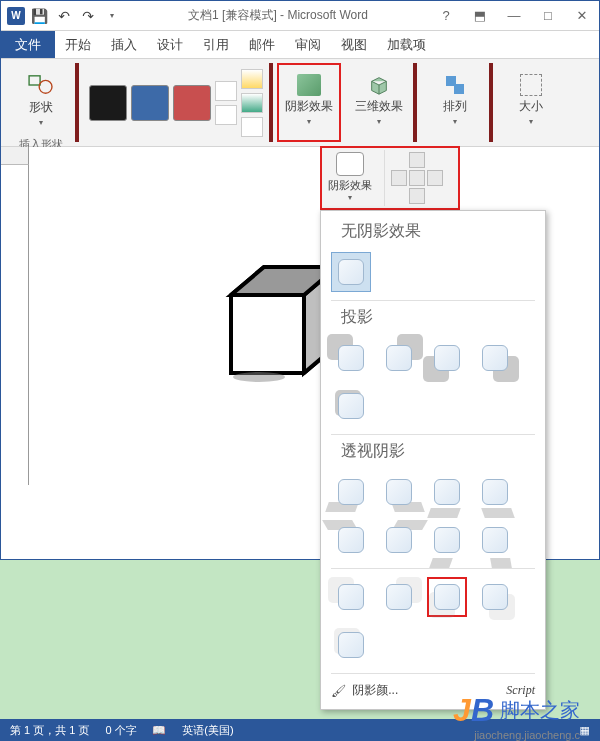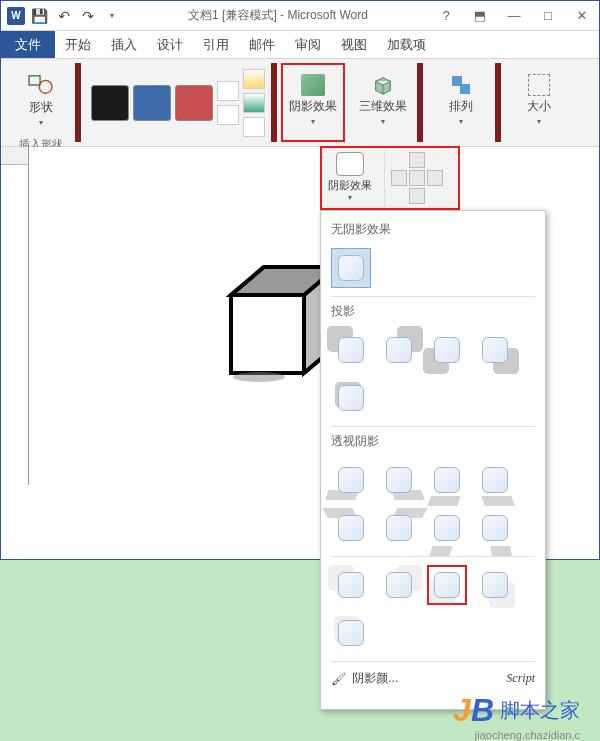--- a/index.html
+++ b/index.html
@@ -11,21 +11,21 @@
     .word-icon { width: 18px; height: 18px; background: #2b579a; color: #fff; font-size: 10px; font-weight: bold; display: flex; align-items: center; justify-content: center; border-radius: 2px; }
     .title-text { flex: 1; text-align: center; font-size: 12px; color: #666; }
     .win-ctrls { display: flex; gap: 8px; }
     .win-btn { width: 26px; height: 20px; display: flex; align-items: center; justify-content: center; font-size: 13px; color: #666; cursor: pointer; }
     
     .menubar { height: 28px; background: #fff; display: flex; align-items: stretch; border-bottom: 1px solid #d4d4d4; }
     .file-tab { background: #2b579a; color: #fff; padding: 0 14px; display: flex; align-items: center; font-size: 13px; cursor: pointer; }
     .menu-tab { padding: 0 10px; display: flex; align-items: center; font-size: 13px; color: #444; cursor: pointer; }
     
     .ribbon { height: 88px; background: #f3f3f3; display: flex; padding: 4px 6px; gap: 4px; border-bottom: 1px solid #d4d4d4; }
-    .ribbon-group { display: flex; flex-direction: column; align-items: center; padding: 2px 6px; border-right: 6px solid #7f1d1d; }
+    .ribbon-group { display: flex; flex-direction: column; align-items: center; padding: 2px 6px; border-right: 4px solid #7f1d1d; }
     .ribbon-group:last-child { border-right: none; }
     .rg-content { flex: 1; display: flex; align-items: center; gap: 4px; }
     .rg-label { font-size: 11px; color: #666; margin-top: 2px; }
     .big-btn { display: flex; flex-direction: column; align-items: center; justify-content: center; width: 56px; height: 70px; cursor: pointer; font-size: 12px; color: #444; gap: 2px; }
     .swatch { width: 38px; height: 36px; border: 1px solid #888; border-radius: 3px; cursor: pointer; }
     .small-stack { display: flex; flex-direction: column; gap: 4px; }
     .sm-btn { width: 22px; height: 20px; border: 1px solid #ccc; background: #fff; cursor: pointer; }
     
     .highlighted { border: 2px solid #e02020; }
     
@@ -35,21 +35,21 @@
     .nudge-grid { display: grid; grid-template-columns: repeat(3, 16px); grid-template-rows: repeat(2, 16px); gap: 2px; }
     .nudge-btn { width: 16px; height: 16px; background: #e8e8e8; border: 1px solid #bbb; cursor: pointer; }
     
     .doc-area { background: #fff; height: 390px; position: relative; }
     .ruler-corner { position: absolute; top: 0; left: 0; width: 28px; height: 18px; background: #f0f0f0; border-right: 1px solid #999; border-bottom: 1px solid #bbb; }
     .ruler-left { position: absolute; top: 18px; left: 14px; width: 14px; height: 320px; background: #fff; border-right: 1px solid #999; }
     .page { position: absolute; top: 18px; left: 28px; right: 0; height: 370px; background: #fff; }
     .cube { position: absolute; top: 90px; left: 190px; width: 130px; height: 130px; }
     
     .dropdown { position: absolute; top: 210px; left: 320px; width: 226px; height: 500px; background: #fff; border: 1px solid #c6c6c6; box-shadow: 2px 2px 6px rgba(0,0,0,0.3); padding: 6px 0; overflow: hidden; }
-    .dd-section-label { font-size: 12px; color: #666; padding: 4px 10px; }
+    .dd-section-label { font-size: 16px; color: #666; padding: 4px 20px; }
     .dd-items { display: flex; flex-wrap: wrap; gap: 8px; padding: 6px 10px; }
     .dd-item { width: 40px; height: 40px; display: flex; align-items: center; justify-content: center; cursor: pointer; position: relative; }
     .dd-item.selected { background: #cde0f0; border: 1px solid #7ba8d4; }
     .shadow-shape { width: 26px; height: 26px; border: 1px solid #a0b8d0; border-radius: 6px; background: linear-gradient(135deg, #f4f8fc, #dce8f4); position: relative; z-index: 2; }
     .shadow-blur { position: absolute; background: rgba(150,150,150,0.5); border-radius: 5px; width: 26px; height: 26px; z-index: 1; }
     .persp-shadow { position: absolute; width: 30px; height: 10px; background: rgba(150,150,150,0.4); z-index: 1; transform: skewX(-20deg); }
     .dd-sep { height: 1px; background: #e0e0e0; margin: 2px 10px; }
     .dd-footer { padding: 6px 10px; font-size: 12px; color: #444; display: flex; align-items: center; gap: 6px; }
     .red-box { border: 2px solid #e02020; }
     
@@ -183,20 +183,28 @@
       <svg class="cube" viewBox="0 0 130 130">
         <path d="M12 118 L12 40 L45 12 L118 12 L118 90 L85 118 Z" fill="#fff" stroke="#000" stroke-width="4"></path>
         <path d="M12 40 L85 40 L118 12 M85 40 L85 118" fill="none" stroke="#000" stroke-width="4"></path>
         <path d="M85 40 L118 12 L118 90 L85 118 Z" fill="#bfbfbf" stroke="#000" stroke-width="4"></path>
         <path d="M12 40 L45 12 L118 12 L85 40 Z" fill="#999" stroke="#000" stroke-width="4"></path>
         <ellipse cx="40" cy="122" rx="26" ry="5" fill="#888" opacity="0.5"></ellipse>
       </svg>
     </div>
   </div>
 
+  <div class="statusbar">
+    <span>第 1 页，共 1 页</span>
+    <span>0 个字</span>
+    <span>📖</span>
+    <span>英语(美国)</span>
+    <span style="flex:1"></span>
+    <span>▦</span>
+  </div>
 </div>
 
 <div class="sub-ribbon highlighted" style="border:2px solid #e02020;padding:2px">
   <div class="sub-group">
     <div class="sub-icon-box"></div>
     <span style="font-size:11px;color:#444">阴影效果</span>
     <span class="dropdown-caret">▾</span>
   </div>
   <div class="sub-group" style="border-left:1px solid #ddd;padding-left:6px">
     <div class="nudge-grid">
@@ -307,13 +315,13 @@
     <span>阴影颜...</span>
     <span style="flex:1"></span>
     <span style="font-style:italic;font-family:cursive">Script</span>
   </div>
 </div>
 
 <div class="watermark">
   <div class="jb-logo"><span class="jb-j">J</span><span class="jb-b">B</span></div>
   <div class="wm-text">脚本之家</div>
 </div>
-<div class="wm-sub">jiaocheng.chazidian.c</div>
+<div class="wm-sub">jiaocheng.jiaocheng.c</div>
 
 </body></html>

